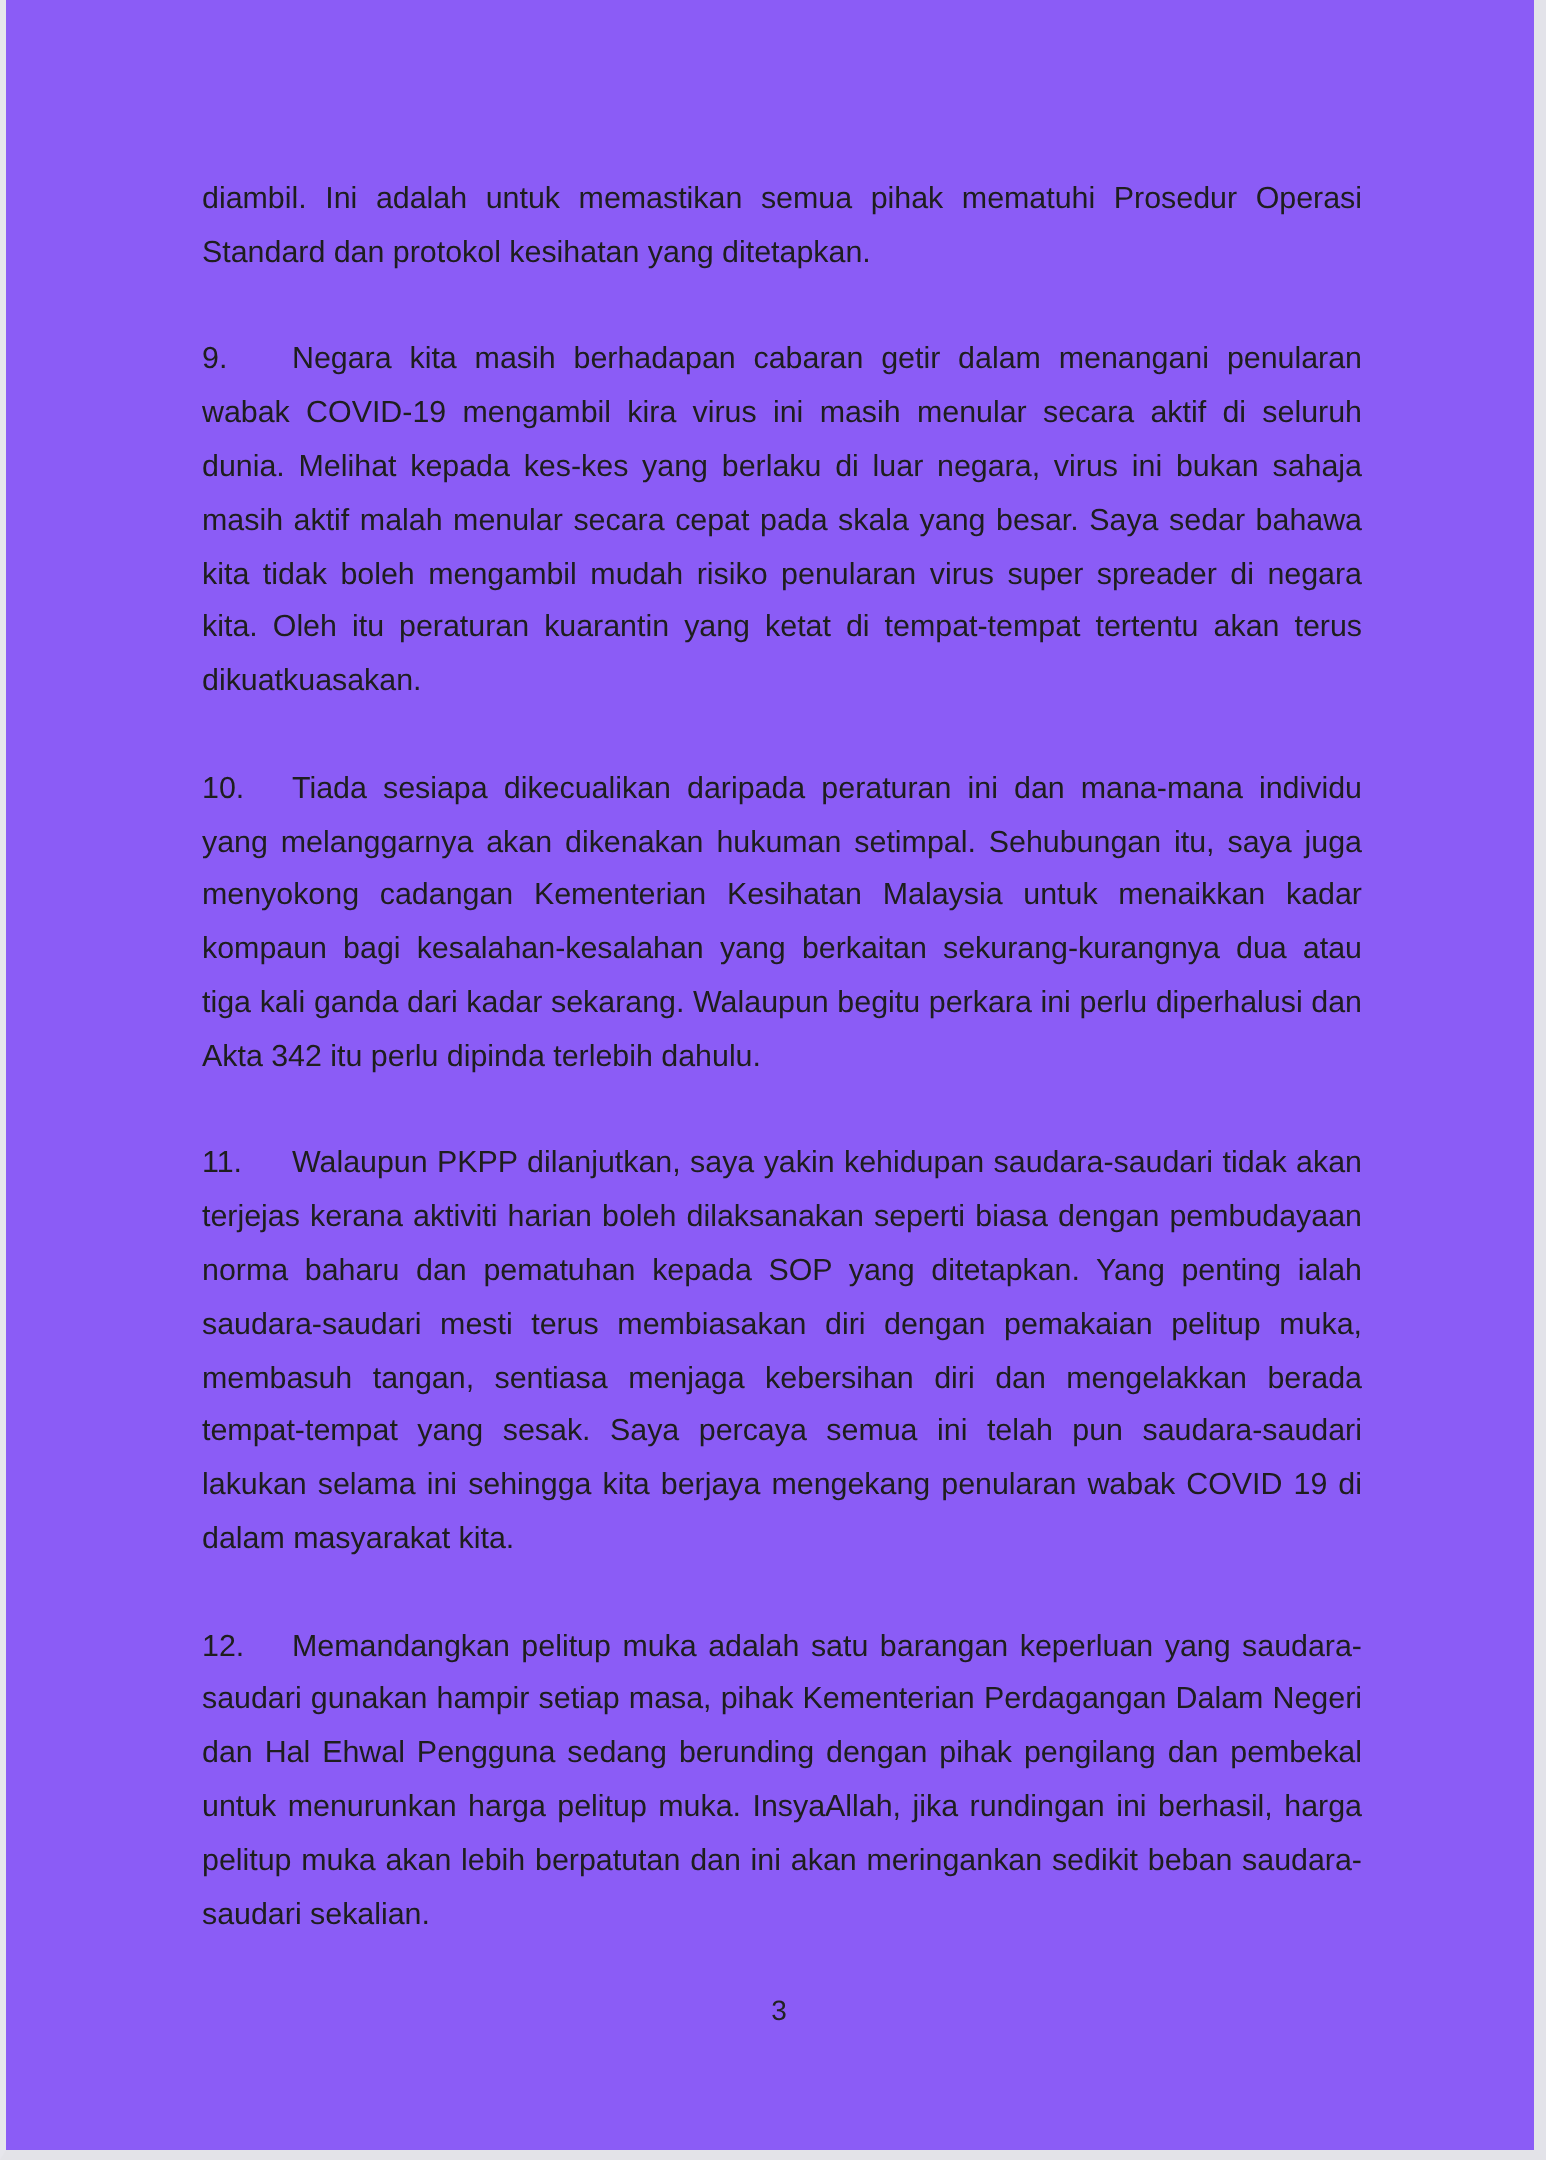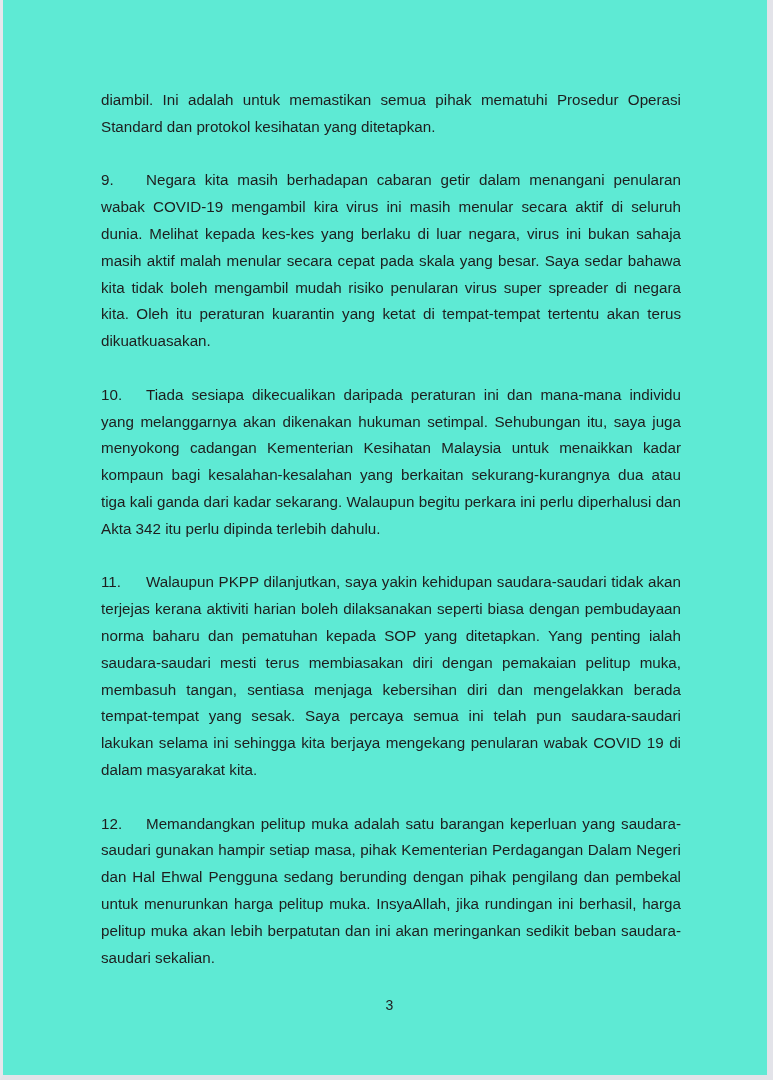--- a/index.html
+++ b/index.html
@@ -16,21 +16,21 @@
       color: #1e1e1e;
     }
     .page-frame {
       position: absolute;
       left: 0; top: 0;
       width: 773px; height: 1080px;
       box-sizing: border-box;
       border-left: 3px solid #e6e6ec;
       border-right: 6px solid #e3e3e9;
       border-bottom: 5px solid #e3e3e8;
-      background: #5eead4;
+      background: #8b5cf6;
     }
     .page-body {
       position: absolute;
       left: 98px;
       top: 87px;
       width: 580px;
     }
     .para {
       font-size: 15.2px;
       line-height: 26.8px;

